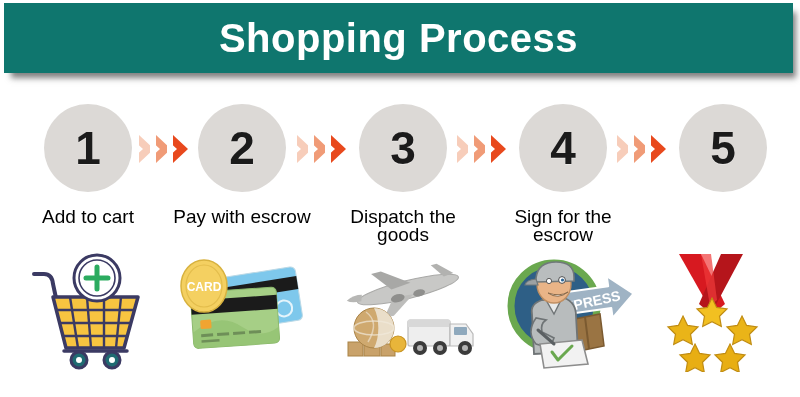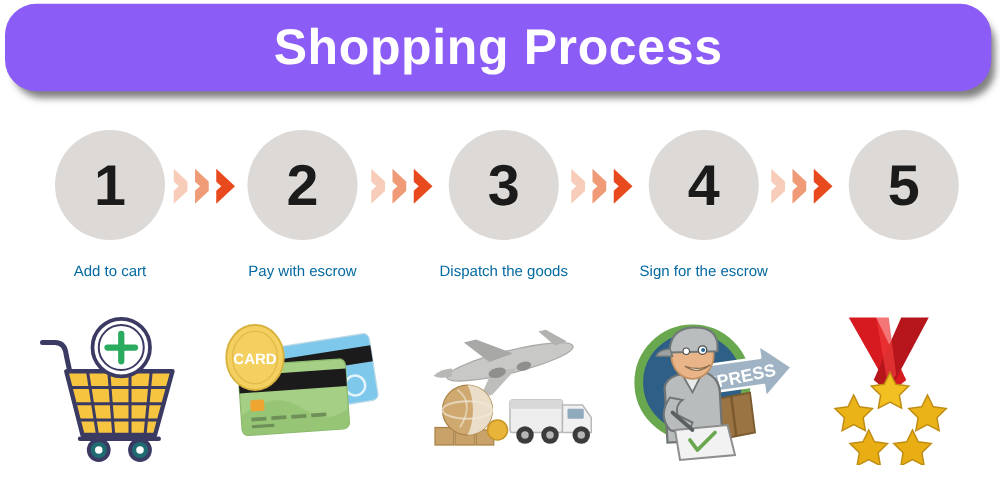--- a/index.html
+++ b/index.html
@@ -16,26 +16,25 @@
     font-family: "Liberation Sans", sans-serif;
   }
 
   
   .banner {
     position: absolute;
     left: 4px;
     top: 3px;
     width: 789px;
     height: 70px;
-    background: #8b5cf6;
+    background: #0f766e;
     box-shadow: 5px 7px 6px -2px rgba(60,60,60,0.65);
     display: flex;
     align-items: center;
     justify-content: center;
-    border-radius: 25px;
   }
   .banner-title {
     color: #ffffff;
     font-size: 40px;
     font-weight: bold;
     letter-spacing: 0.5px;
     line-height: 1;
     white-space: nowrap;
   }
 
@@ -96,22 +95,22 @@
     border-left: 10px solid #ffffff;
   }
   .chev.c1 { border-left-color: #f7cdba; }
   .chev.c2 { border-left-color: #f09b77; }
   .chev.c3 { border-left-color: #e8491d; }
 
   
   .label {
     position: absolute;
     top: 208px;
-    color: #0369a1;
-    font-size: 12px;
+    color: #000000;
+    font-size: 19px;
     line-height: 18px;
     font-family: "Liberation Sans", sans-serif;
     white-space: pre-line;
   }
   .label.centered { text-align: center; }
   .label.leftal { text-align: left; }
 
   
   .icon-slot {
     position: absolute;

